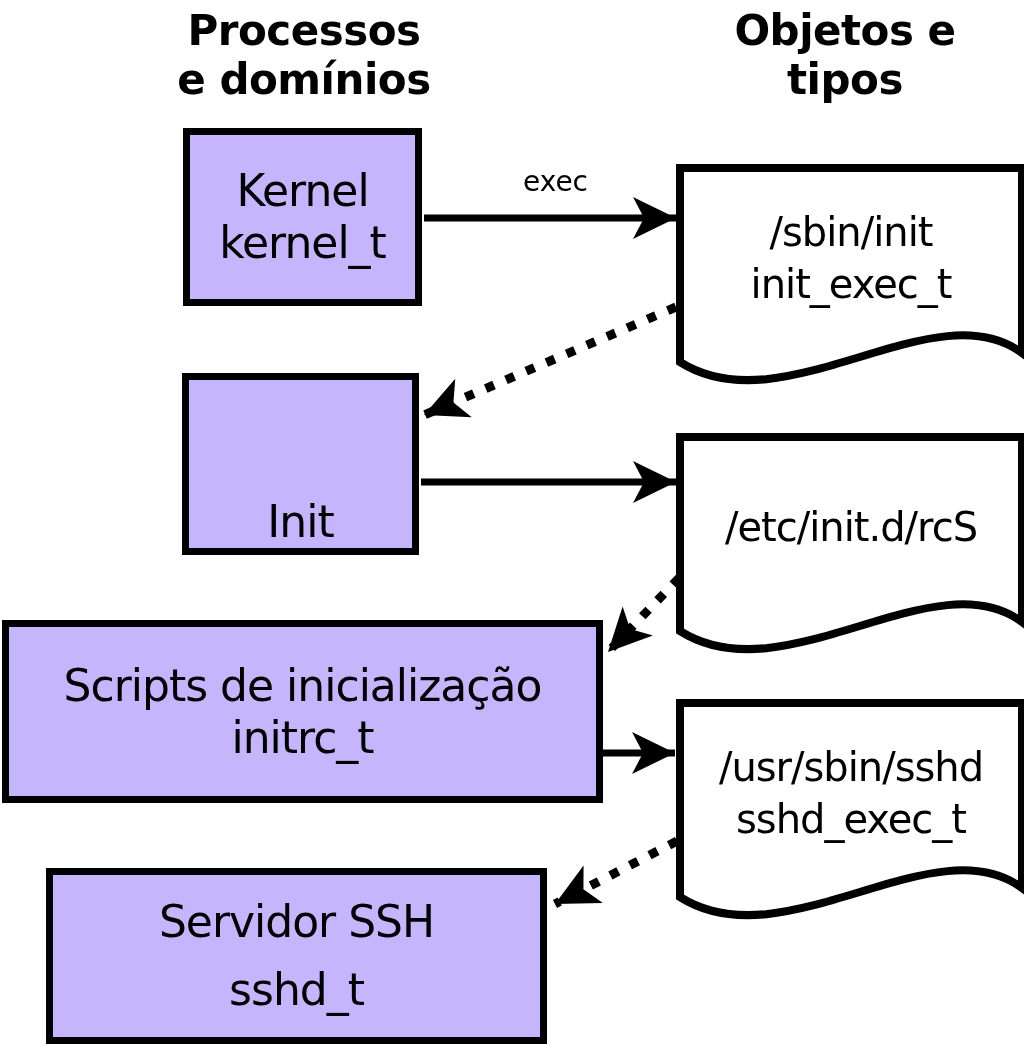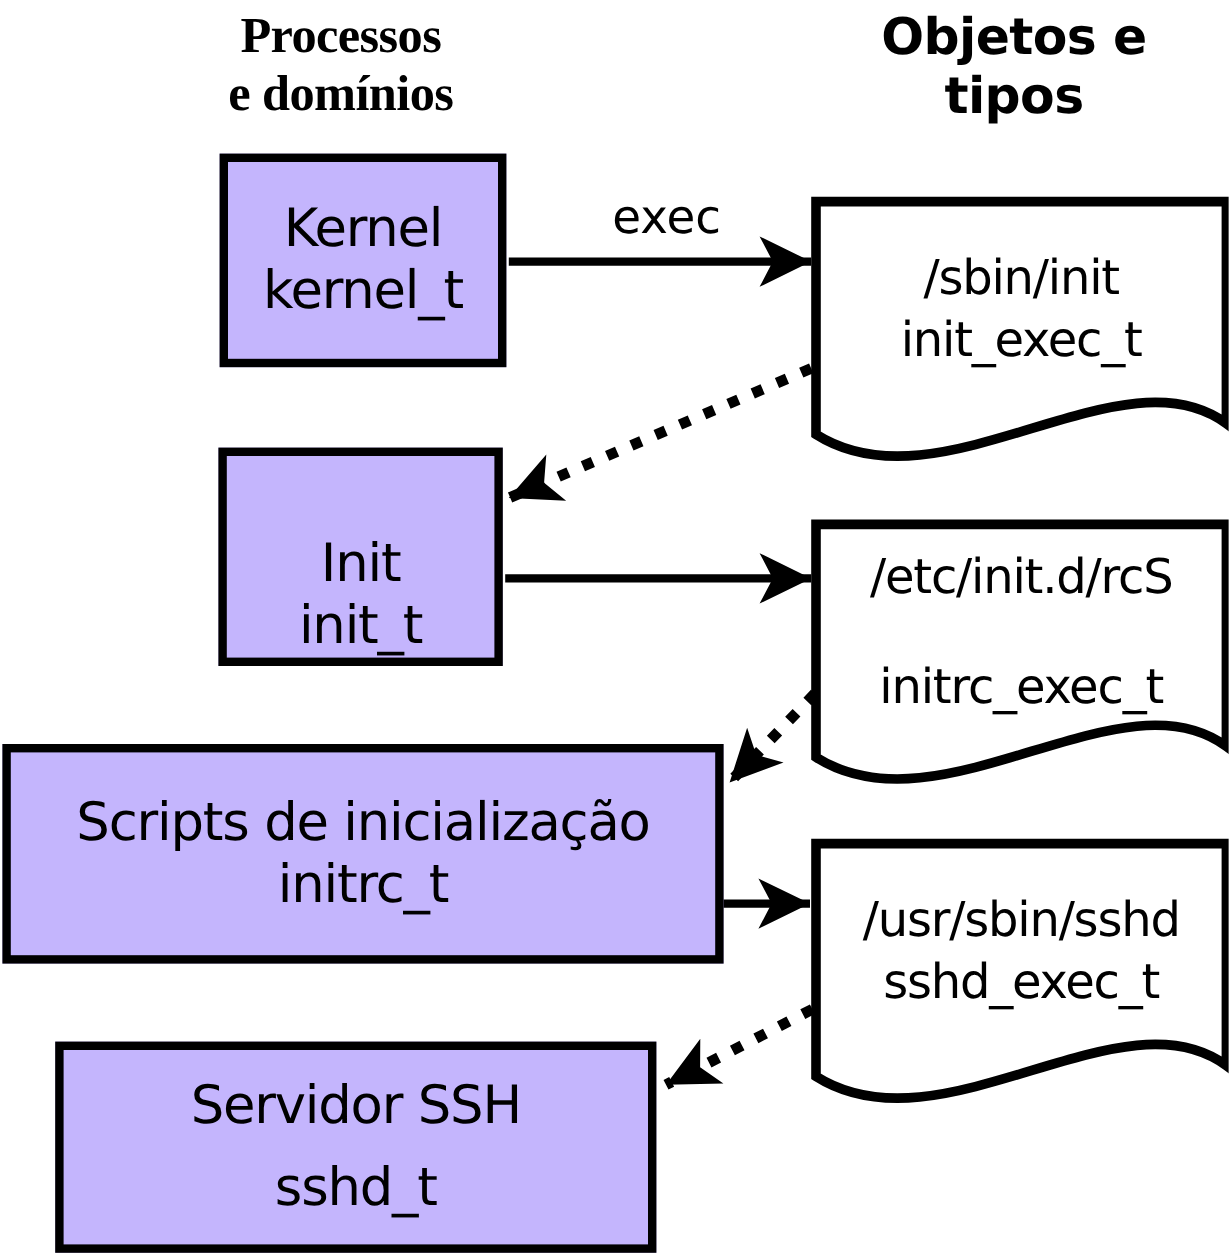--- a/index.html
+++ b/index.html
@@ -68,30 +68,30 @@
     left: 0;
     top: 0;
   }
 
   .edge-label {
     position: absolute;
     left: 468px;
     top: 160px;
     width: 175px;
     text-align: center;
-    font-size: 39px;
+    font-size: 28px;
     line-height: 44px;
   }
 </style>
 </head>
 <body>
 
 <div class="canvas">
 
-  <div class="col-header" style="left:84px; top:6px;font-family:Liberation Serif, serif;">
+  <div class="col-header" style="left:104px; top:6px;">
     <div>Processos</div>
     <div>e domínios</div>
   </div>
   <div class="col-header" style="left:645px; top:6px;">
     <div>Objetos e</div>
     <div>tipos</div>
   </div>
 
   <svg class="doc-svg" style="top:160px;" viewBox="0 0 360 240">
     <path d="M 8,8 H 350 V 193 C 262,128 112,268 8,202 Z" fill="#ffffff" stroke="#000000" stroke-width="8" stroke-linejoin="miter"></path>
@@ -120,37 +120,35 @@
   </svg>
 
   <div class="edge-label">exec</div>
 
   <div class="node-box" style="left:183px; top:128px; width:239px; height:178px;">
     <span>Kernel</span>
     <span>kernel_t</span>
   </div>
   <div class="node-box" style="left:182px; top:373px; width:237px; height:182px;justify-content:flex-end;">
     <span>Init</span>
-    <span>init_t</span>
   </div>
   <div class="node-box" style="left:2px; top:620px; width:601px; height:183px;">
     <span>Scripts de inicialização</span>
     <span>initrc_t</span>
   </div>
   <div class="node-box" style="left:46px; top:868px; width:501px; height:176px;gap:16px;">
     <span>Servidor SSH</span>
     <span>sshd_t</span>
   </div>
 
   <div class="doc-text" style="top:170px;">
     <span>/sbin/init</span>
     <span>init_exec_t</span>
   </div>
   <div class="doc-text" style="top:439px;gap:40px;">
     <span>/etc/init.d/rcS</span>
-    <span>initrc_exec_t</span>
   </div>
   <div class="doc-text" style="top:705px;">
     <span>/usr/sbin/sshd</span>
     <span>sshd_exec_t</span>
   </div>
 
 </div>
 
 </body></html>

